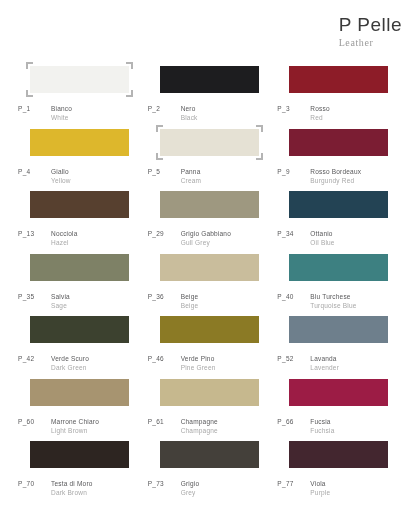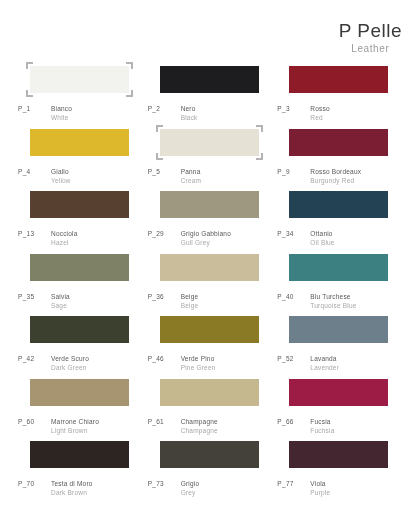--- a/index.html
+++ b/index.html
@@ -11,39 +11,39 @@
     height: 525px;
     background: #ffffff;
     font-family: "Liberation Sans", sans-serif;
     overflow: hidden;
     position: relative;
   }
 
   
   .page-header {
     position: absolute;
-    top: 20px;
+    top: 14px;
     right: 14px;
-    text-align: center;
+    text-align: left;
   }
   .brand-title {
     font-size: 19px;
     font-weight: 400;
     color: #3a3a3a;
     letter-spacing: 0.5px;
     line-height: 1.15;
     font-family: "Liberation Sans", sans-serif;
   }
   .brand-subtitle {
     font-size: 10px;
     font-weight: 400;
     color: #9b9b9b;
     letter-spacing: 0.6px;
     margin-top: 1px;
-    font-family: Liberation Sans, sans-serif;
+    font-family: Liberation Serif, serif;
   }
 
   
   .swatch-grid {
     position: absolute;
     top: 66px;
     left: 18px;
     width: 385px;
     display: grid;
     grid-template-columns: repeat(3, 1fr);

